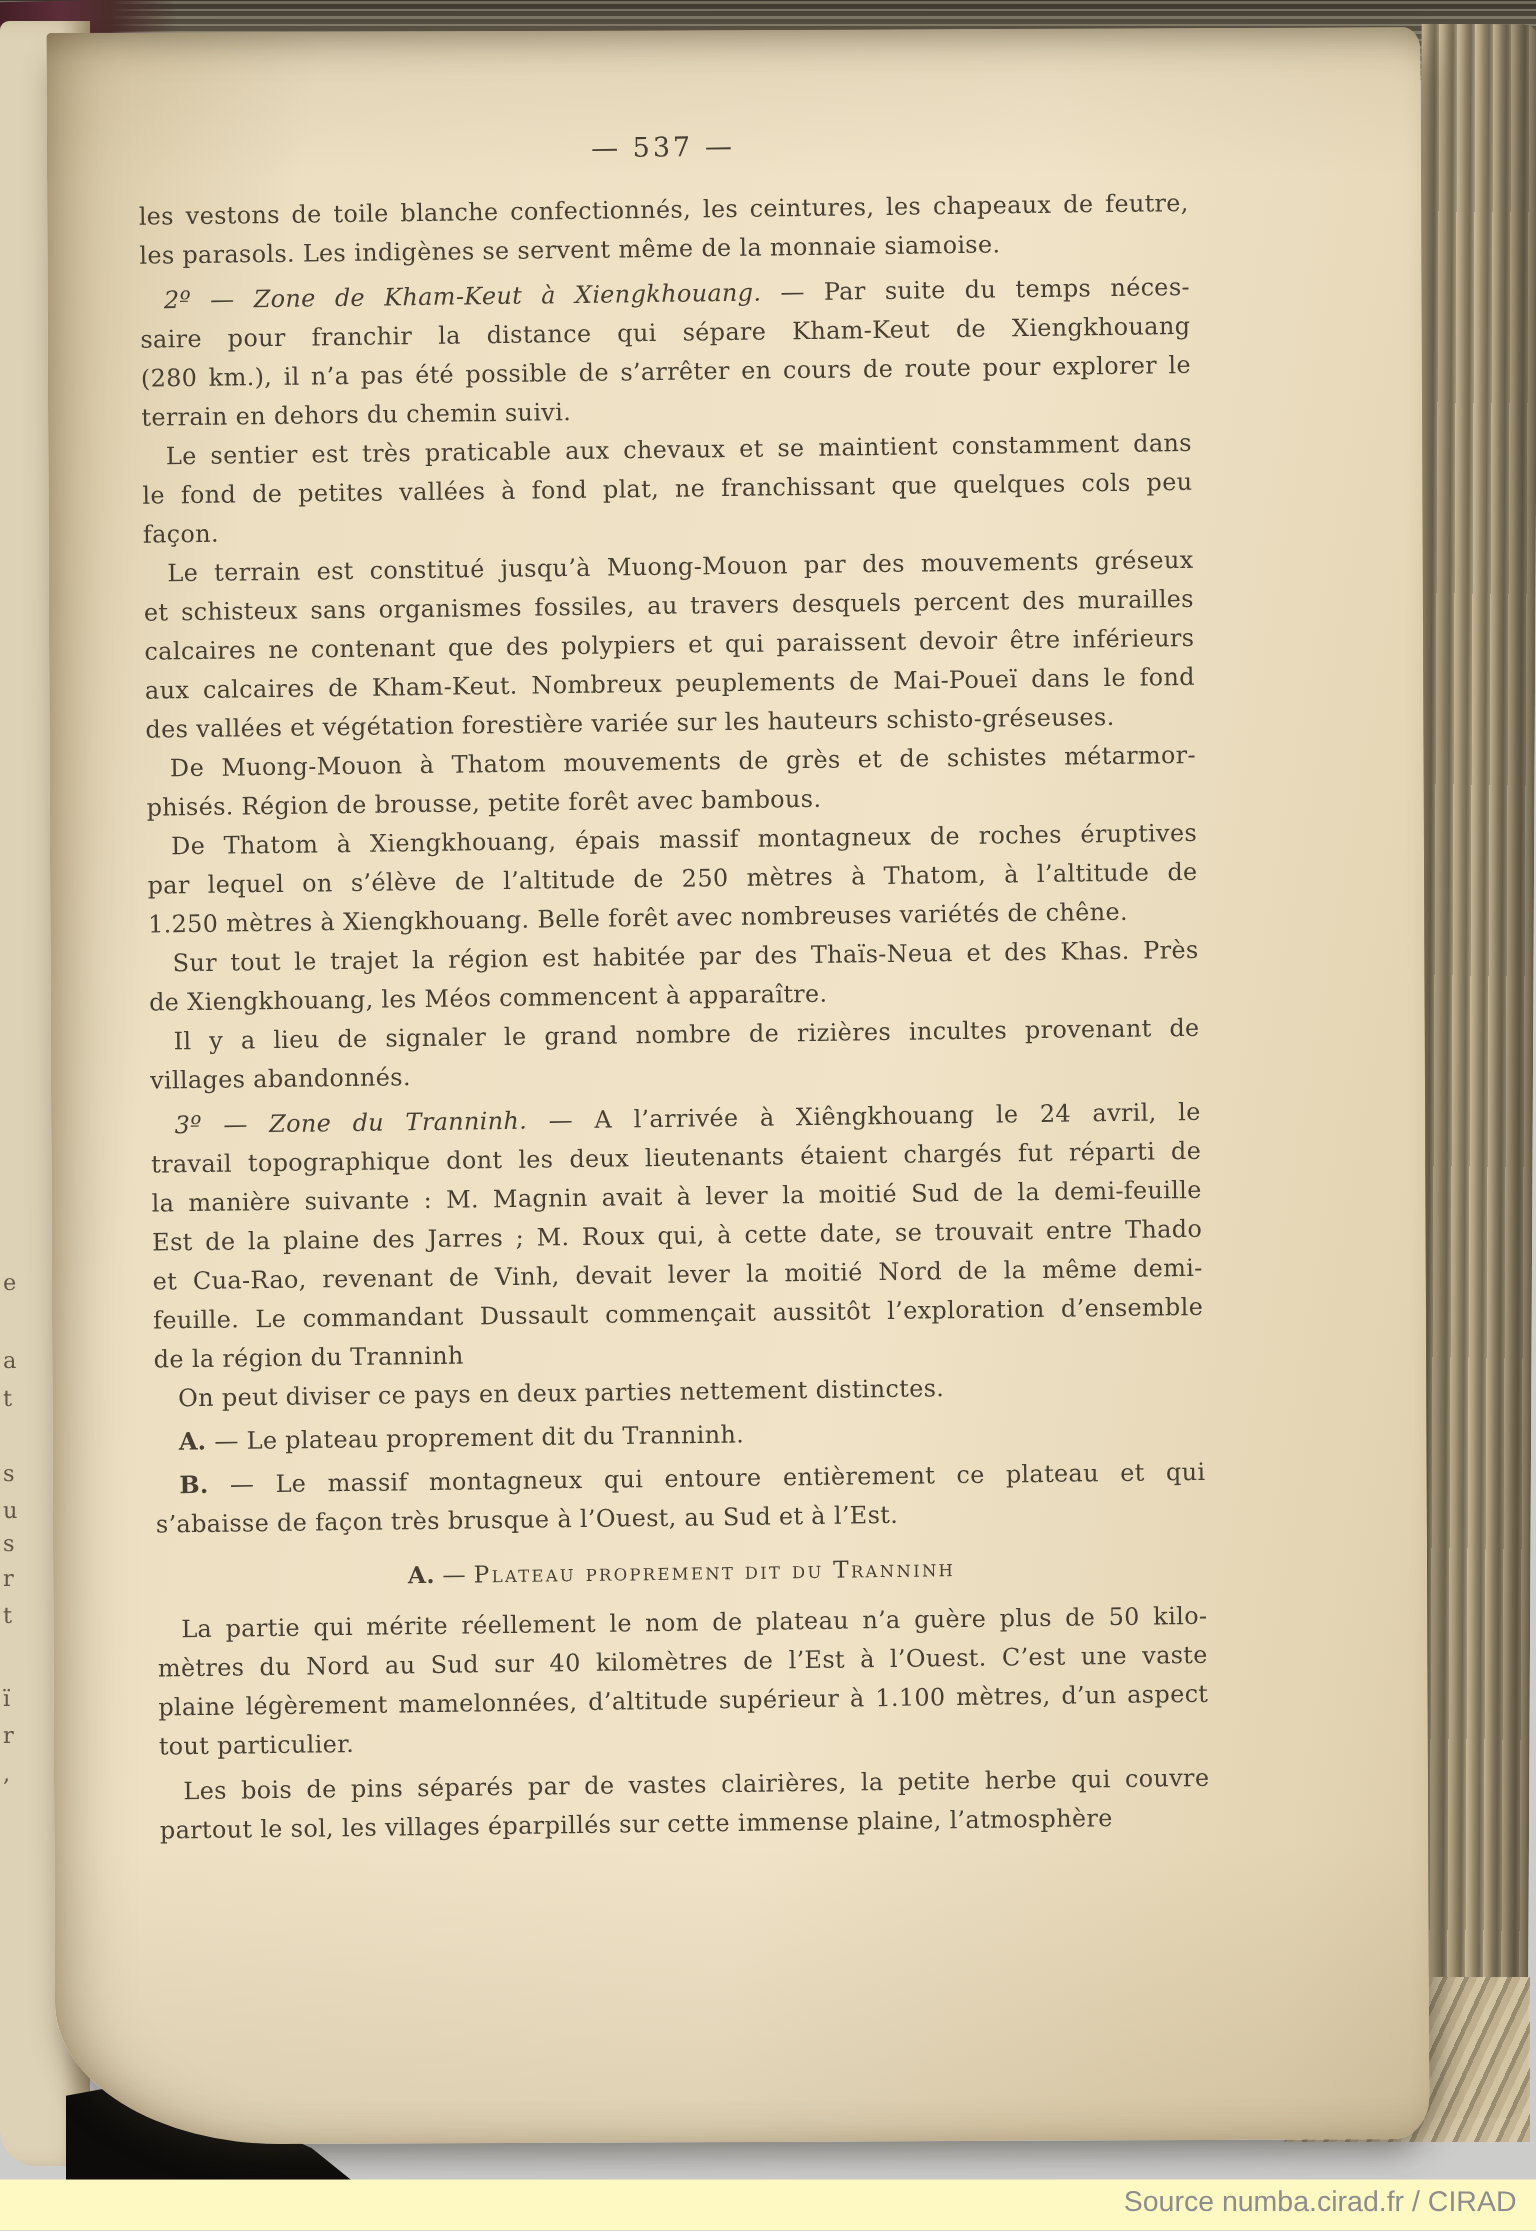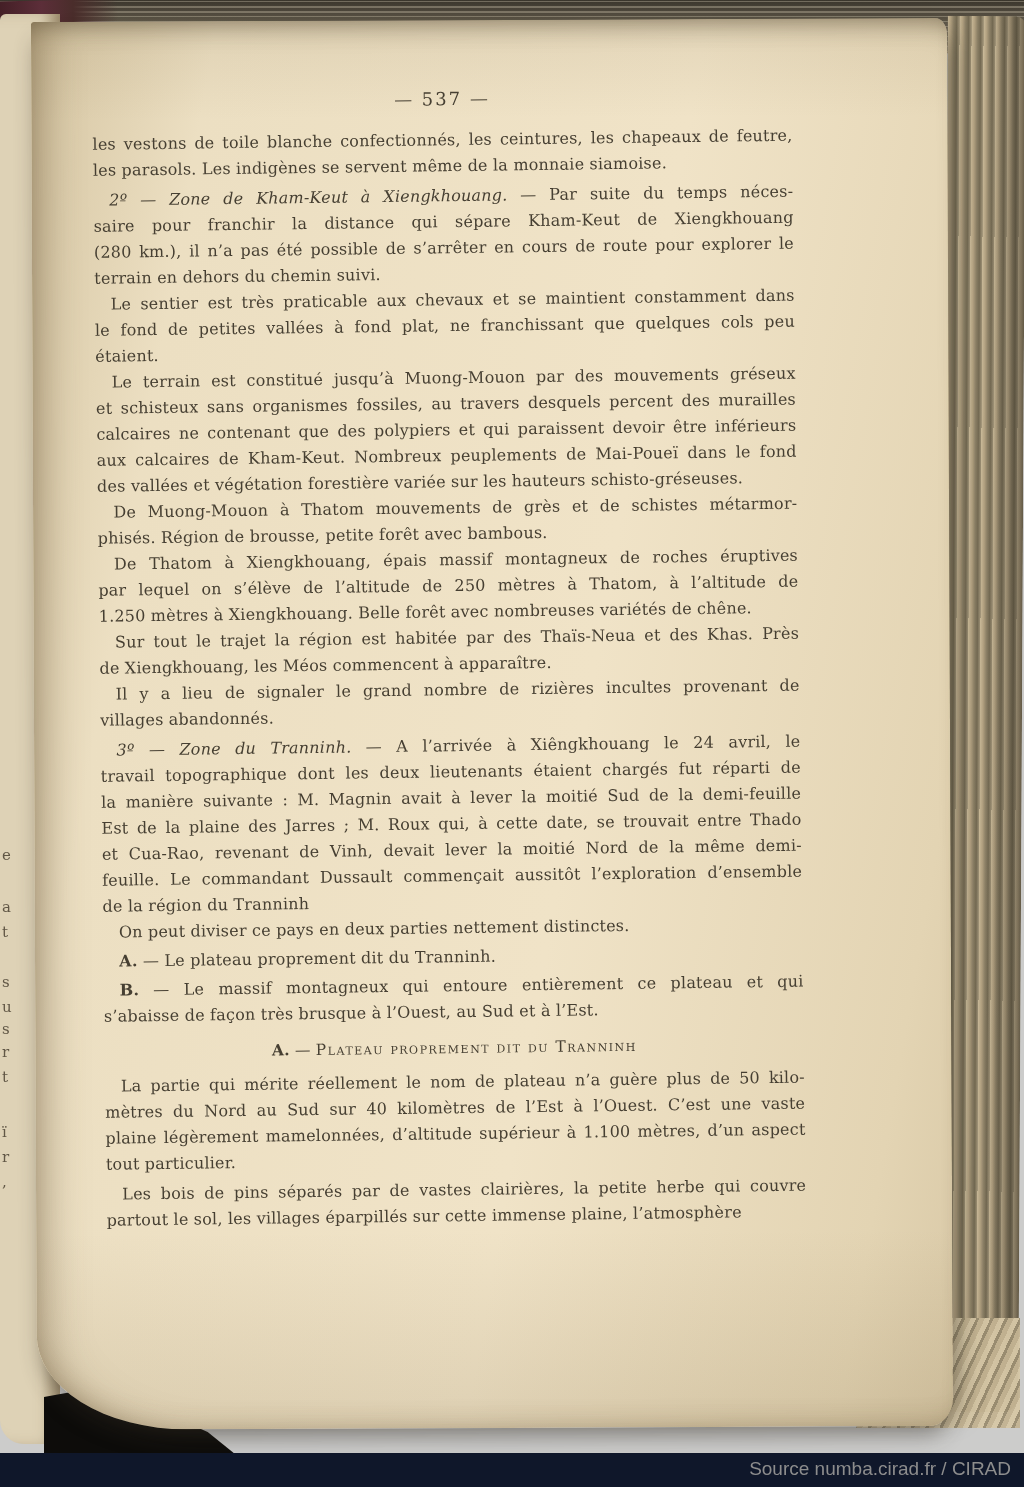--- a/index.html
+++ b/index.html
@@ -85,21 +85,21 @@
   .line.end { text-align-last:left; }
   .line.first { text-indent:16px; }
   .para.center .line { text-align:center; text-align-last:center; text-indent:0; }
   .para.center { font-size:15.5px; }
   .it { font-style:italic; }
   .bd { font-weight:bold; }
   .sc { font-variant:small-caps; letter-spacing:1.5px; }
 
   .footer {
     position:absolute; left:0; top:1453px; width:1024px; height:34px;
-    background:#0f172a;
+    background:#fef9c3;
   }
   .footer-caption {
     position:absolute; right:13px; top:5px;
     font-family:"Liberation Sans", sans-serif;
     font-size:19px; color:var(--footer-text, #8d8d8d);
   }
 </style>
 </head>
 <body>
 
@@ -133,21 +133,21 @@
           </div>
           <div class="para" style="margin-top: 4px;">
             <div class="line first"><span class="it">2º — Zone de Kham-Keut à Xiengkhouang.</span><span> — Par suite du temps néces-</span></div>
             <div class="line"><span>saire pour franchir la distance qui sépare Kham-Keut de Xiengkhouang</span></div>
             <div class="line"><span>(280 km.), il n’a pas été possible de s’arrêter en cours de route pour explorer le</span></div>
             <div class="line end"><span>terrain en dehors du chemin suivi.</span></div>
           </div>
           <div class="para">
             <div class="line first"><span>Le sentier est très praticable aux chevaux et se maintient constamment dans</span></div>
             <div class="line"><span>le fond de petites vallées à fond plat, ne franchissant que quelques cols peu</span></div>
-            <div class="line end"><span>étaient.</span></div>
+            <div class="line end"><span>façon.</span></div>
           </div>
           <div class="para">
             <div class="line first"><span>Le terrain est constitué jusqu’à Muong-Mouon par des mouvements gréseux</span></div>
             <div class="line"><span>et schisteux sans organismes fossiles, au travers desquels percent des murailles</span></div>
             <div class="line"><span>calcaires ne contenant que des polypiers et qui paraissent devoir être inférieurs</span></div>
             <div class="line"><span>aux calcaires de Kham-Keut. Nombreux peuplements de Mai-Poueï dans le fond</span></div>
             <div class="line end"><span>des vallées et végétation forestière variée sur les hauteurs schisto-gréseuses.</span></div>
           </div>
           <div class="para">
             <div class="line first"><span>De Muong-Mouon à Thatom mouvements de grès et de schistes métarmor-</span></div>

